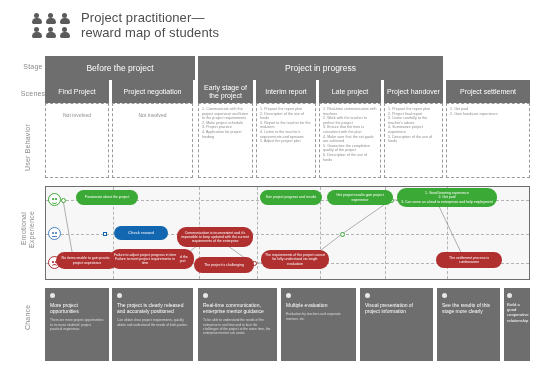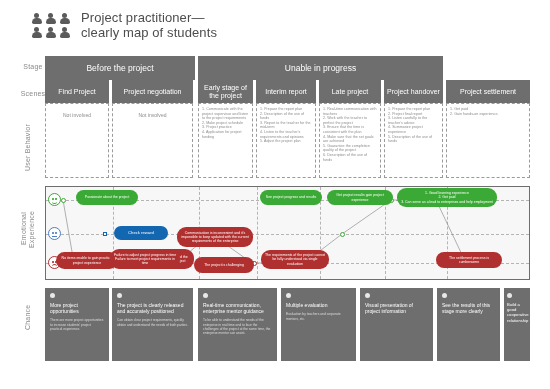--- a/index.html
+++ b/index.html
@@ -81,33 +81,33 @@
     <div class="people-icon">
       <div class="person"></div>
         <div class="person"></div>
         <div class="person"></div>
       <div class="person"></div>
         <div class="person"></div>
         <div class="person"></div>
     </div>
     <div>
       <div class="title">Project practitioner—</div>
-      <div class="title">clearly map of students</div>
+      <div class="title">reward map of students</div>
     </div>
   </div>
 
   <div class="rowlabel" style="left:20px;top:63px;width:26px;">Stage</div>
   <div class="rowlabel" style="left:18px;top:90px;width:30px;">Scenes</div>
   <div class="rowlabel vlabel" style="left:24px;top:120px;height:56px;">User Behavior</div>
   <div class="rowlabel vlabel" style="left:20px;top:204px;height:50px;">Emotional</div>
   <div class="rowlabel vlabel" style="left:28px;top:202px;height:54px;">Experience</div>
   <div class="rowlabel vlabel" style="left:24px;top:300px;height:34px;">Chance</div>
 
   <div class="cell stage-cell" style="left:45px;top:56px;width:150px;height:19px;">Before the project</div>
-  <div class="cell stage-cell" style="left:198px;top:56px;width:245px;height:19px;">Unable in progress</div>
+  <div class="cell stage-cell" style="left:198px;top:56px;width:245px;height:19px;">Project in progress</div>
 
   <div class="cell" style="left:45px;top:80px;width:64px;height:17px;">Find Project</div>
   <div class="cell" style="left:112px;top:80px;width:81px;height:17px;">Project negotiation</div>
   <div class="cell" style="left:198px;top:80px;width:55px;height:17px;">Early stage of the project</div>
   <div class="cell" style="left:256px;top:80px;width:60px;height:17px;">Interim report</div>
   <div class="cell" style="left:319px;top:80px;width:62px;height:17px;">Late project</div>
   <div class="cell" style="left:384px;top:80px;width:59px;height:17px;">Project handover</div>
   <div class="cell" style="left:446px;top:80px;width:84px;height:17px;">Project settlement</div>
 
   <div class="ub" style="left:45px;top:103px;width:64px;height:75px;display:flex;align-items:flex-start;justify-content:center;padding-top:9px;">

